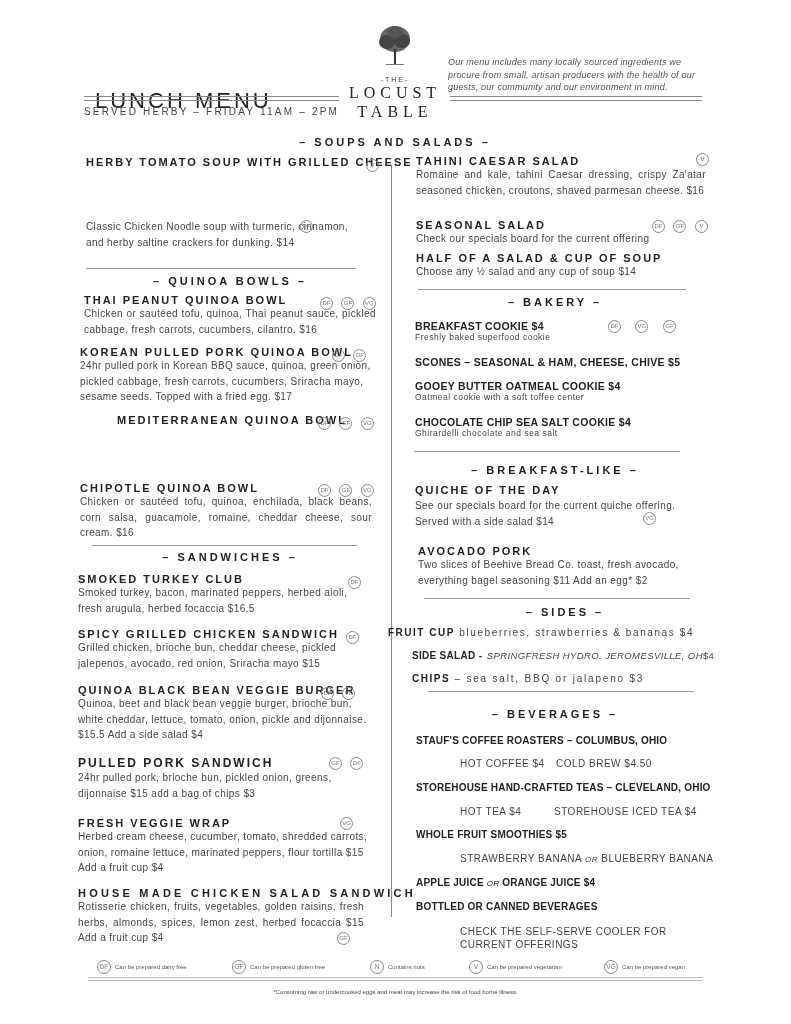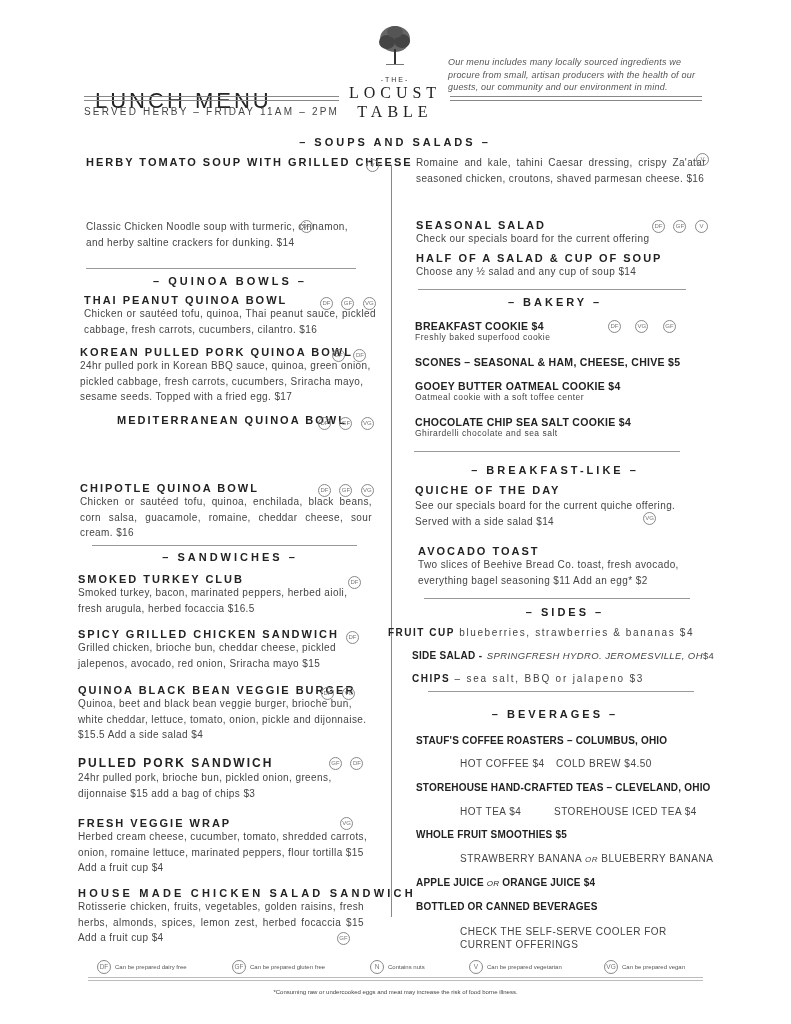--- a/index.html
+++ b/index.html
@@ -73,20 +73,21 @@
 <div class="item" style="left:86px; top:219px; width:280px;">
   <div class="item-desc">Classic Chicken Noodle soup with turmeric, cinnamon, and herby saltine crackers for dunking. $14</div>
 </div>
 <div class="badges" style="left:296px; top:217px;">
   <span class="badge">DF</span>
 </div>
 
 <div class="hr" style="left:86px; top:268px; width:270px;"></div>
 
 <div class="item" style="left:416px; top:155px; width:290px;">
+  <div class="item-title">TAHINI CAESAR SALAD</div>
   <div class="item-desc just">Romaine and kale, tahini Caesar dressing, crispy Za'atar seasoned chicken, croutons, shaved parmesan cheese. $16</div>
 </div>
 <div class="badges" style="left:692px; top:150px;">
   <span class="badge">V</span>
 </div>
 
 <div class="item" style="left:416px; top:219px; width:290px;">
   <div class="item-title">SEASONAL SALAD</div>
   <div class="item-desc">Check our specials board for the current offering</div>
 </div>
@@ -230,21 +231,21 @@
 
 <div class="item" style="left:415px; top:484px; width:290px;">
   <div class="item-title">QUICHE OF THE DAY</div>
   <div class="item-desc" style="margin-top:2px;">See our specials board for the current quiche offering. Served with a side salad $14</div>
 </div>
 <div class="badges" style="left:639px; top:509px;">
   <span class="badge">VG</span>
 </div>
 
 <div class="item" style="left:418px; top:545px; width:290px;">
-  <div class="item-title">AVOCADO TOAST</div>
+  <div class="item-title">AVOCADO PORK</div>
   <div class="item-desc">Two slices of Beehive Bread Co. toast, fresh avocado, everything bagel seasoning $11 Add an egg* $2</div>
 </div>
 
 <div class="hr" style="left:424px; top:598px; width:266px;"></div>
 
 <div class="sec-head" style="left:440px; top:606px; width:250px;">– SIDES –</div>
 
 <div class="item" style="left:388px; top:622px; white-space:nowrap;">
   <span class="item-title" style="font-size:10px; letter-spacing:1.5px;">FRUIT CUP</span>
   <span class="item-desc" style="letter-spacing:1.6px;">blueberries, strawberries &amp; bananas $4</span>

